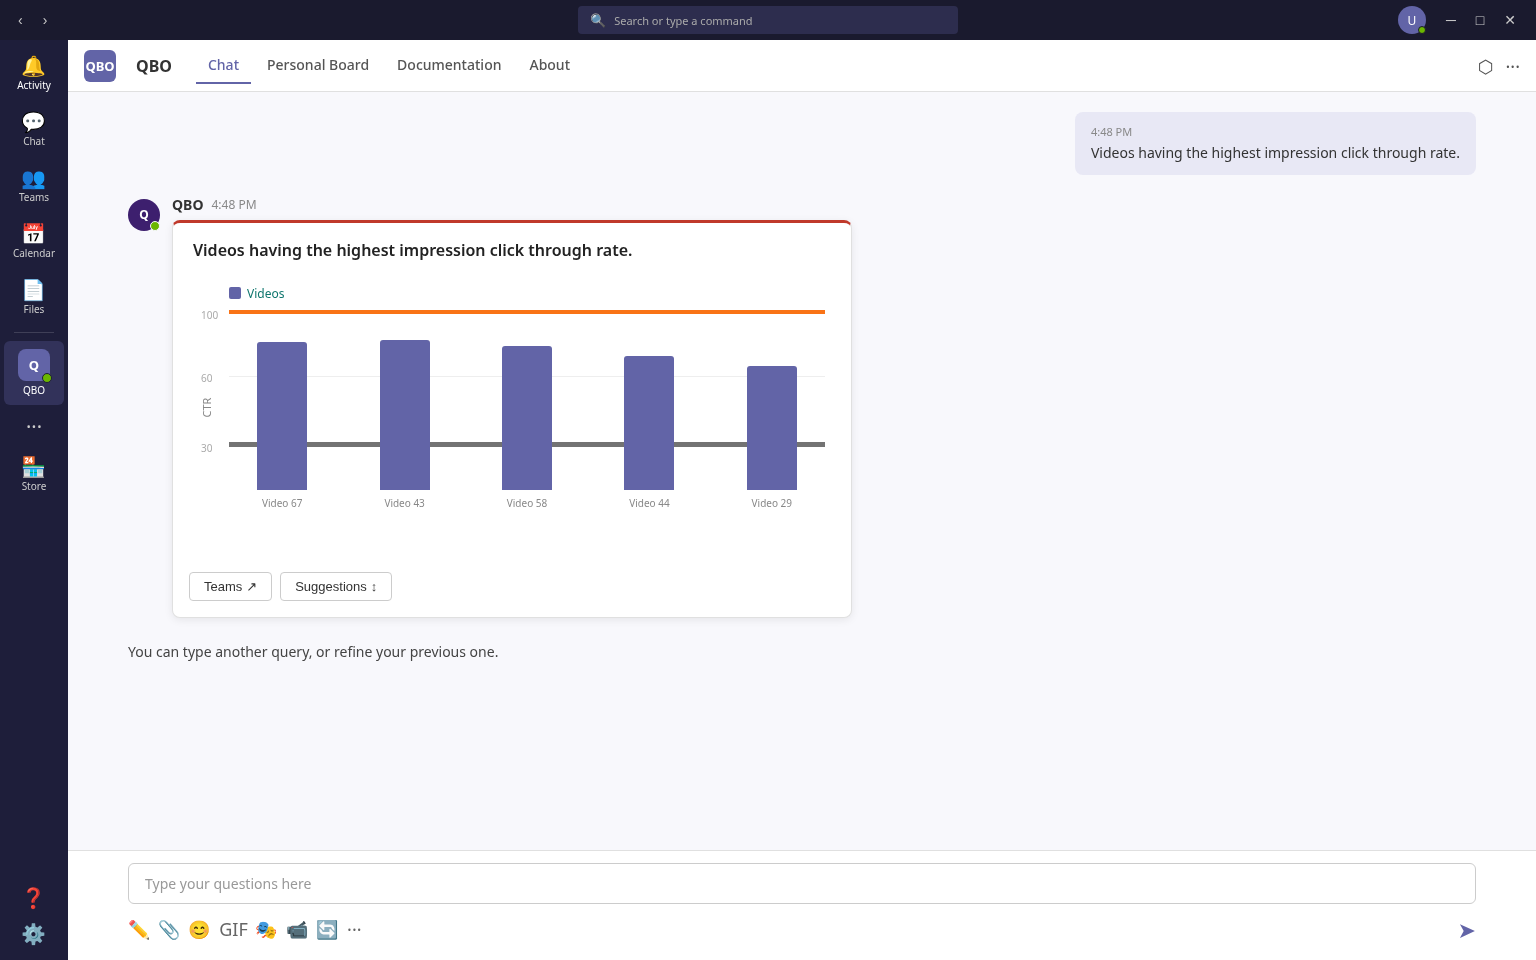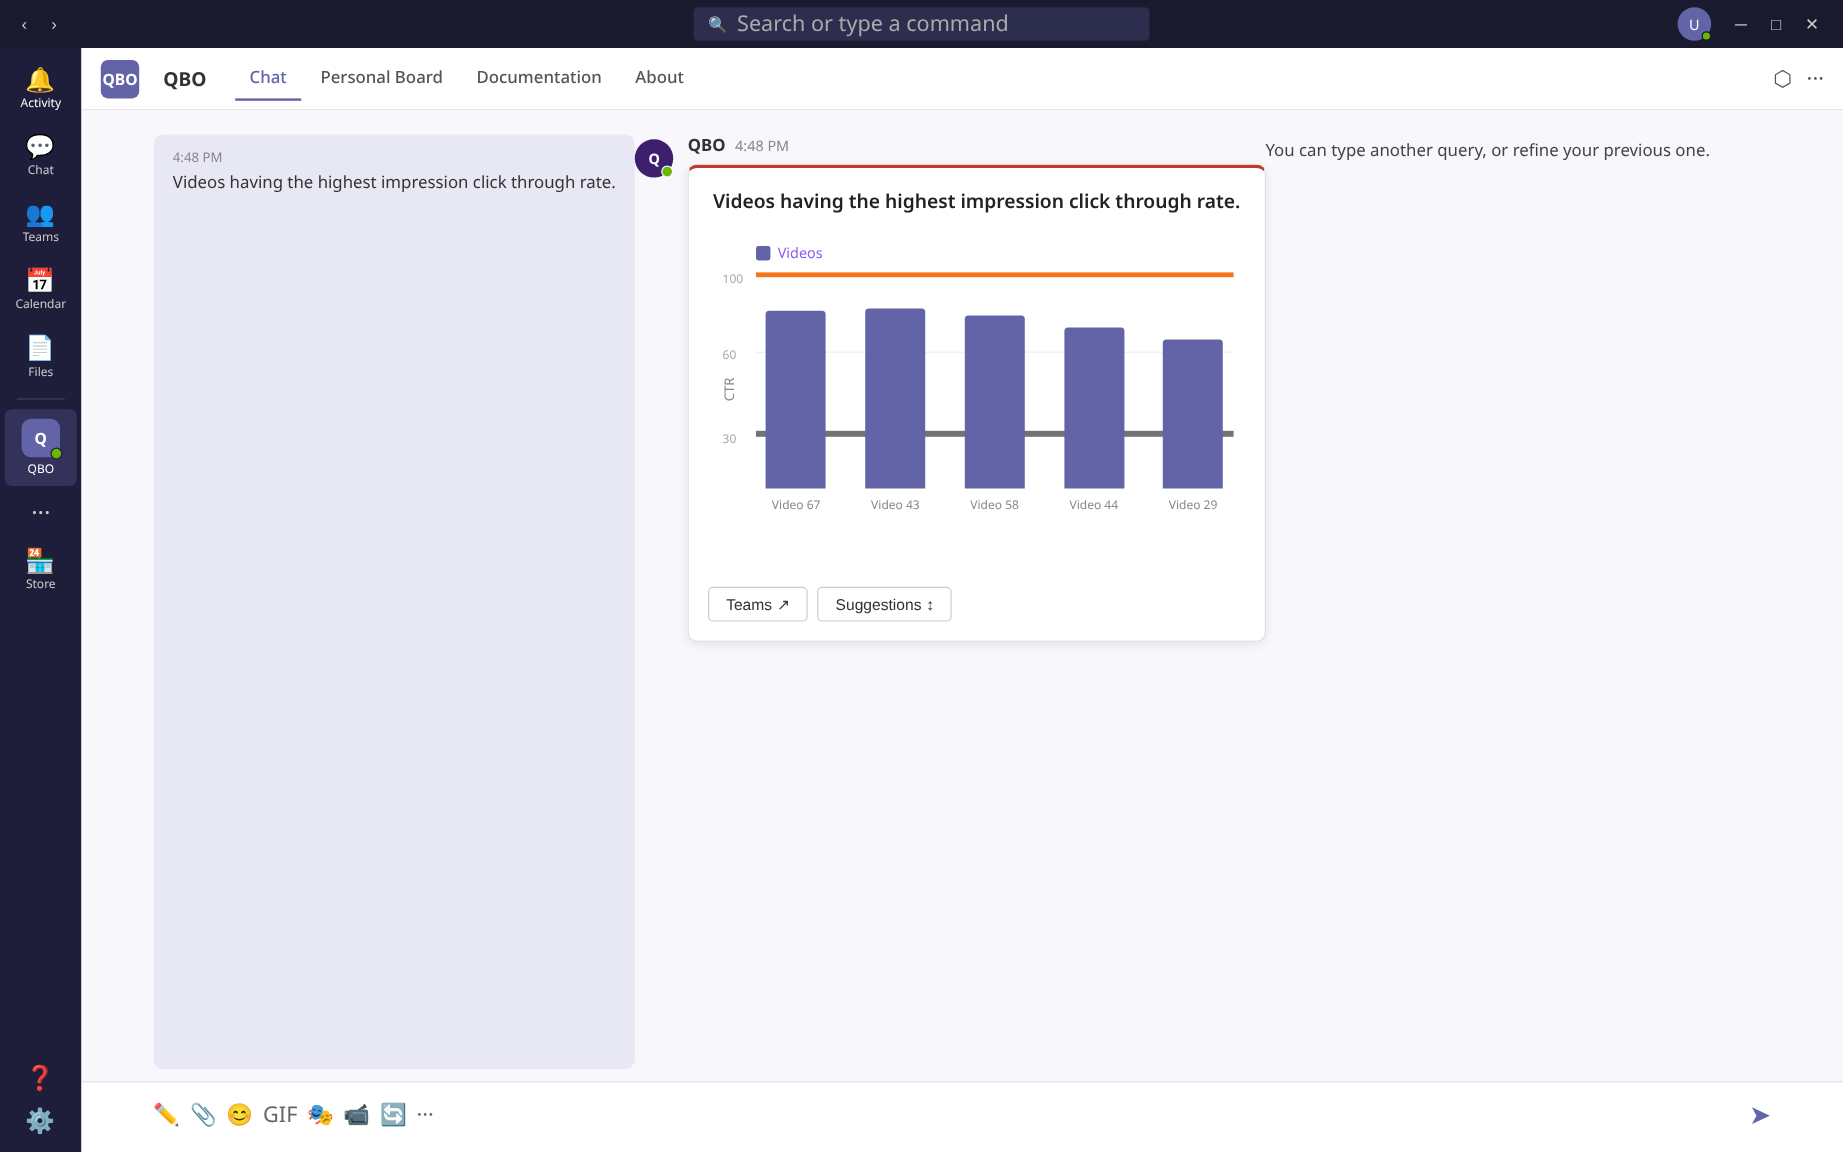--- a/index.html
+++ b/index.html
@@ -87,21 +87,21 @@
     .nav-tab {
       padding: 8px 12px; cursor: pointer; color: #555; font-size: 14px;
       border-bottom: 2px solid transparent; font-weight: 500;
     }
     .nav-tab.active { color: #6264a7; border-bottom-color: #6264a7; }
     .top-nav-actions { margin-left: auto; display: flex; gap: 12px; color: #555; cursor: pointer; }
 
     
     .chat-body {
       flex: 1; overflow-y: auto; padding: 20px 60px 10px 60px;
-      display: flex; gap: 0; background: #f8f8fc;
+      display: flex; flex-direction: column; gap: 20px; background: #f8f8fc;
     }
 
     
     .user-message-container { display: flex; justify-content: flex-end; }
     .user-message {
       background: #e8e8f5; border-radius: 8px; padding: 12px 16px; max-width: 600px;
       position: relative;
     }
     .message-time { font-size: 11px; color: #888; margin-bottom: 4px; }
     .message-text { font-size: 14px; color: #333; line-height: 1.4; }
@@ -126,21 +126,21 @@
       box-shadow: 0 2px 8px rgba(0,0,0,0.08);
     }
     .card-header { padding: 16px 20px 8px 20px; }
     .card-title { font-size: 16px; font-weight: 600; color: #222; }
     .card-body { padding: 8px 16px 16px 16px; }
 
     
     .chart-container { padding: 8px 0; }
     .chart-legend { display: flex; align-items: center; gap: 6px; margin-bottom: 8px; margin-left: 40px; }
     .legend-dot { width: 12px; height: 12px; background: #6264a7; border-radius: 2px; }
-    .legend-label { font-size: 12px; color: #8b5cf6; }
+    .legend-label { font-size: 12px; color: #0f766e; }
     .bar-col { display: flex; flex-direction: column; align-items: center; flex: 1; height: 100%; justify-content: flex-end; }
     .bar {
       background: #6264a7; border-radius: 3px 3px 0 0; width: 50px;
     }
     .bar-label { font-size: 10px; color: #888; margin-top: 6px; white-space: nowrap; }
 
     
     .card-actions { display: flex; gap: 8px; padding: 8px 16px 16px 16px; }
     .card-btn {
       padding: 6px 14px; border: 1px solid #ccc; background: white; border-radius: 4px;
@@ -165,21 +165,21 @@
 </head>
 <body>
 
 <div class="title-bar">
   <div class="title-bar-nav">
     <button>‹</button>
     <button>›</button>
   </div>
   <div class="title-bar-search">
     <span>🔍</span>
-    <span style="color:#aaa;font-size:18px;">Search or type a command</span>
+    <span style="color:#aaa;font-size:11px;">Search or type a command</span>
   </div>
   <div class="title-bar-actions">
     <div class="user-avatar">
       <span>U</span>
       <div class="online-dot"></div>
     </div>
     <div class="win-controls">
       <button>─</button>
       <button>□</button>
       <button>✕</button>
@@ -343,20 +343,21 @@
             </div>
           </div>
         </div>
       </div>
 
       <div class="follow-up-text">You can type another query, or refine your previous one.</div>
 
     </div>
 
     <div class="input-area">
+      <div class="input-box" style="color:#999;">Type your questions here</div>
       <div class="input-toolbar">
         <span class="toolbar-icon">✏️</span>
         <span class="toolbar-icon">📎</span>
         <span class="toolbar-icon">😊</span>
         <span class="toolbar-icon">GIF</span>
         <span class="toolbar-icon">🎭</span>
         <span class="toolbar-icon">📹</span>
         <span class="toolbar-icon">🔄</span>
         <span class="toolbar-icon">···</span>
         <span class="send-btn">➤</span>

